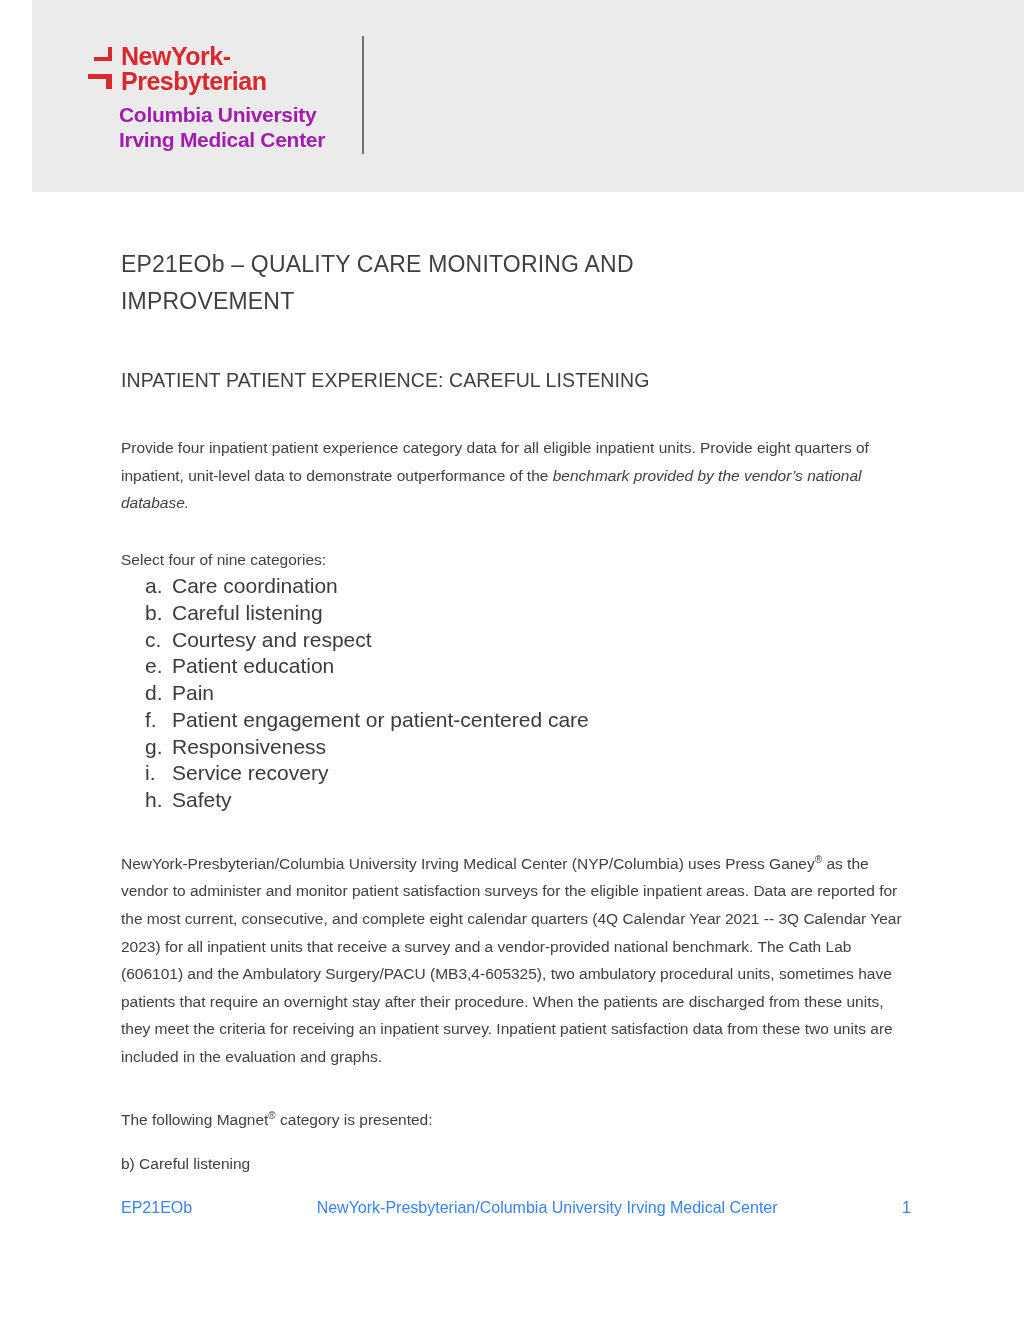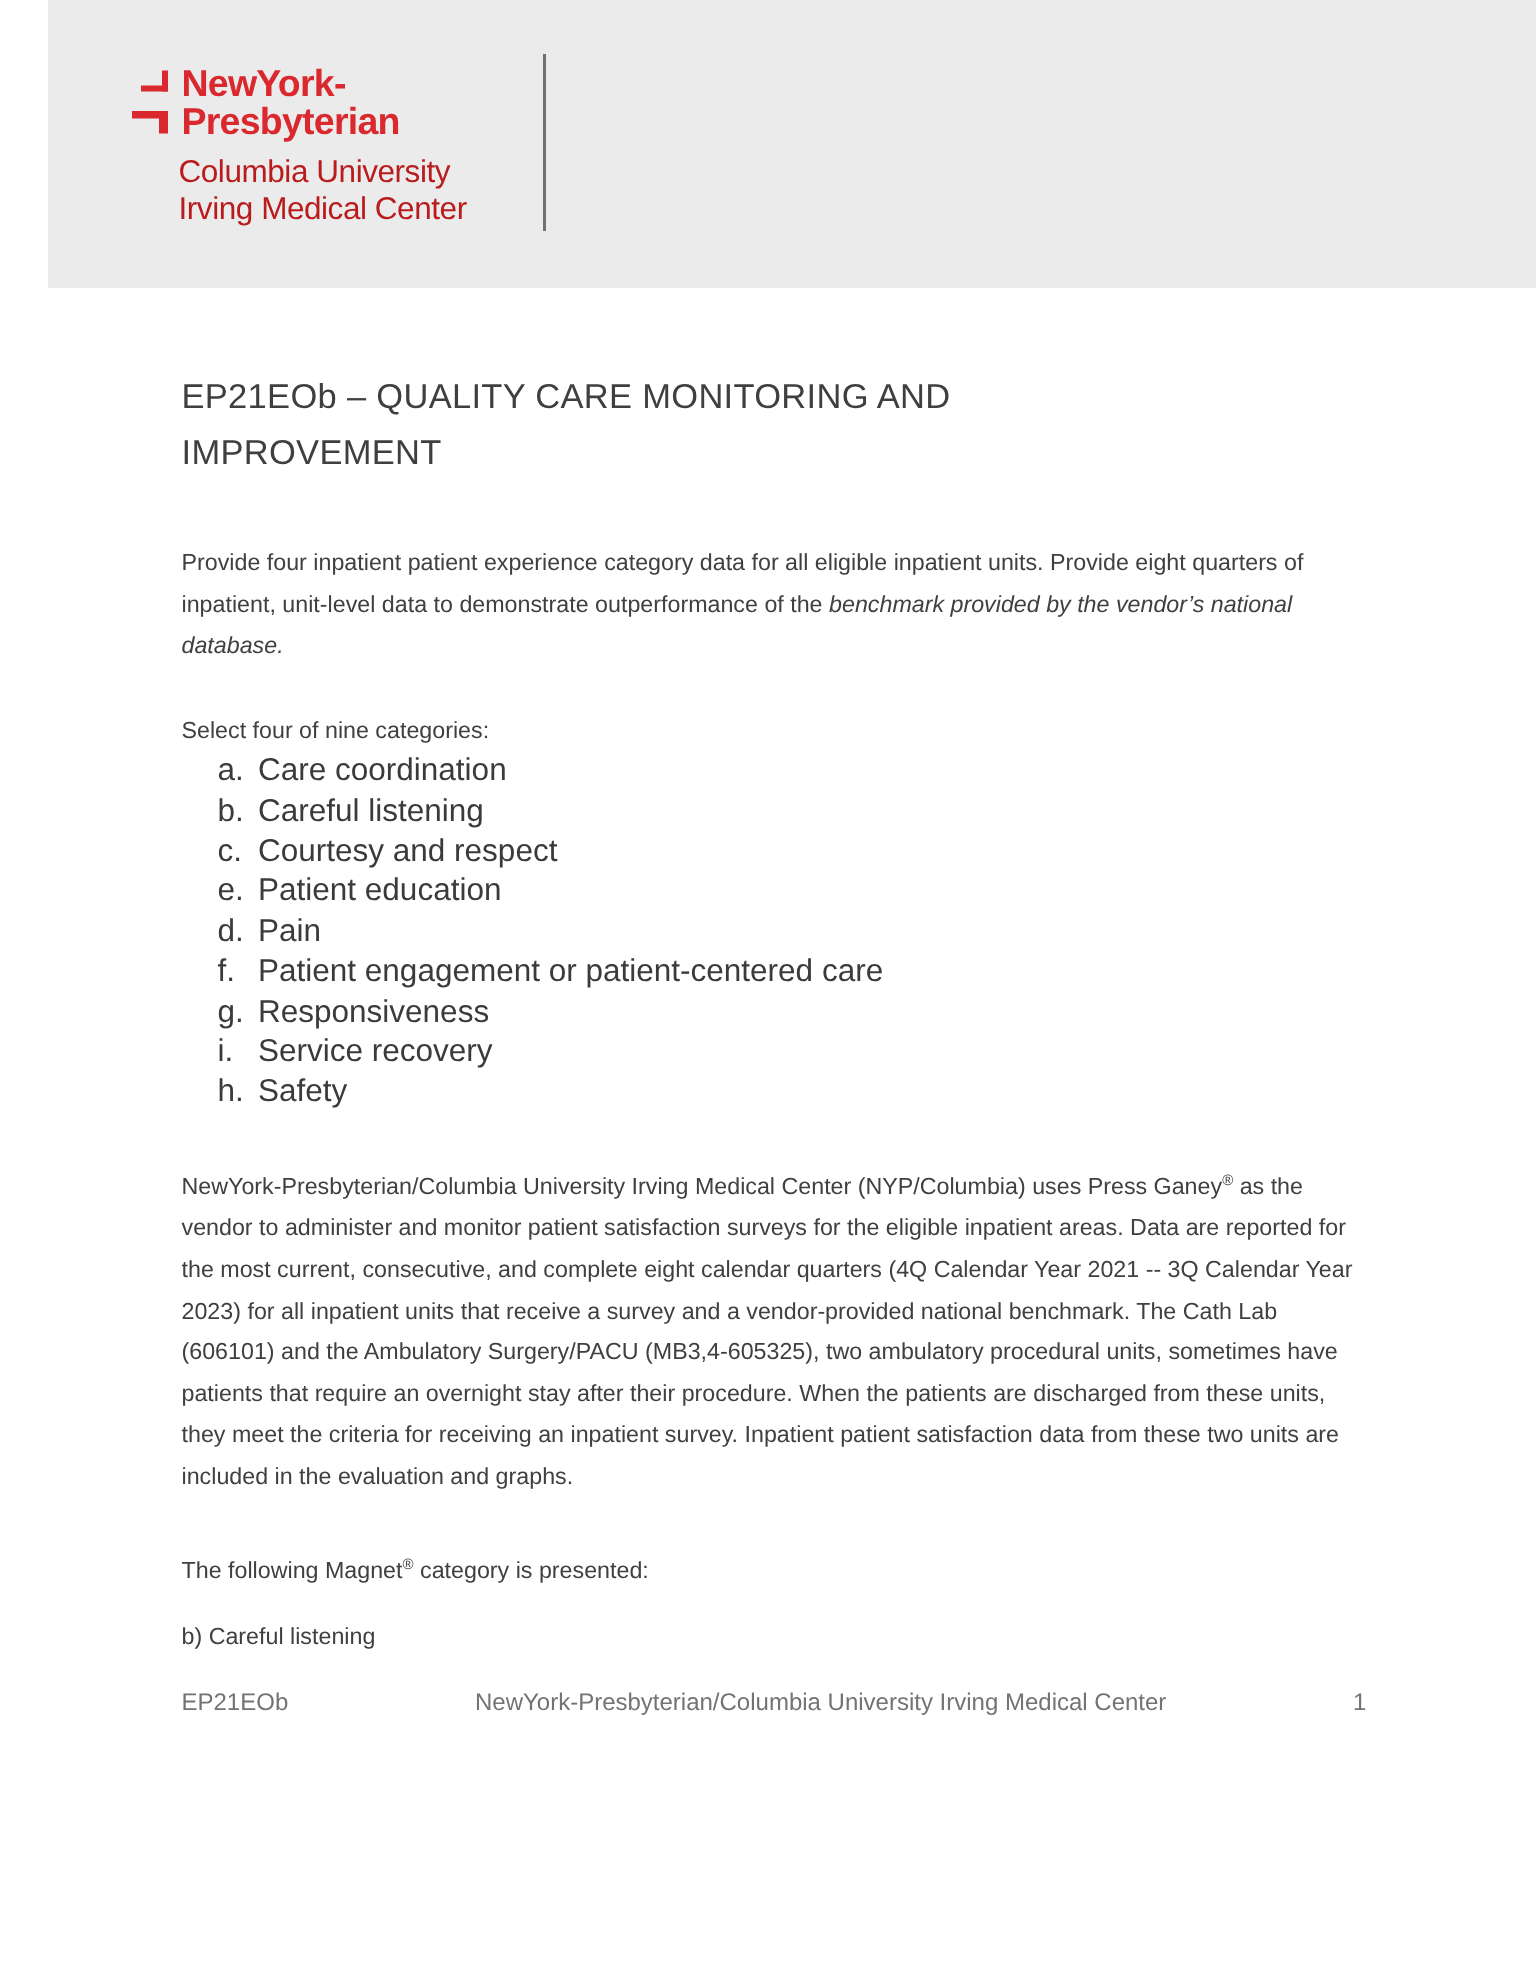--- a/index.html
+++ b/index.html
@@ -43,22 +43,22 @@
     left: 89px; top: 44px;
     color: #d9282e;
     font-weight: bold;
     font-size: 25px;
     line-height: 25px;
     letter-spacing: -0.5px;
   }
   .logo-sub {
     position: absolute;
     left: 87px; top: 102px;
-    color: #b91c1c;
-    font-weight: normal;
+    color: #a21caf;
+    font-weight: bold;
     font-size: 21px;
     line-height: 25px;
     letter-spacing: -0.3px;
   }
   .divider {
     position: absolute;
     left: 330px; top: 36px;
     width: 2px; height: 118px;
     background: #6f7173;
   }
@@ -108,21 +108,21 @@
   .body-para { margin-top: 36px; line-height: 27.6px; }
   sup { font-size: 10px; line-height: 0; vertical-align: super; }
   .magnet-line { margin-top: 35px; }
   .category-line { margin-top: 17px; }
   .page-footer {
     margin-top: 18px;
     display: flex;
     justify-content: space-between;
     align-items: baseline;
     font-size: 16px;
-    color: #737373;
+    color: #3b82f6;
     line-height: 24px;
   }
 </style>
 </head>
 <body>
 
 <div class="page">
 
   <header class="banner">
     <div>
@@ -137,20 +137,21 @@
         <div>Irving Medical Center</div>
       </div>
     </div>
     <div class="divider"></div>
   </header>
 
   <main class="content">
 
     <h1 class="doc-title"><span>EP21EOb – QUALITY CARE MONITORING AND</span><br><span>IMPROVEMENT</span></h1>
 
+    <h2 class="doc-subtitle">INPATIENT PATIENT EXPERIENCE: CAREFUL LISTENING</h2>
 
     <p class="intro"><span>Provide four inpatient patient experience category data for all eligible inpatient units. Provide eight quarters of inpatient, unit-level data to demonstrate outperformance of the </span><em>benchmark provided by the vendor’s national database.</em></p>
 
     <p class="select-heading">Select four of nine categories:</p>
 
     <ul class="categories">
       <li><span class="letter">a.</span><span>Care coordination</span></li>
       <li><span class="letter">b.</span><span>Careful listening</span></li>
       <li><span class="letter">c.</span><span>Courtesy and respect</span></li>
       <li><span class="letter">e.</span><span>Patient education</span></li>

